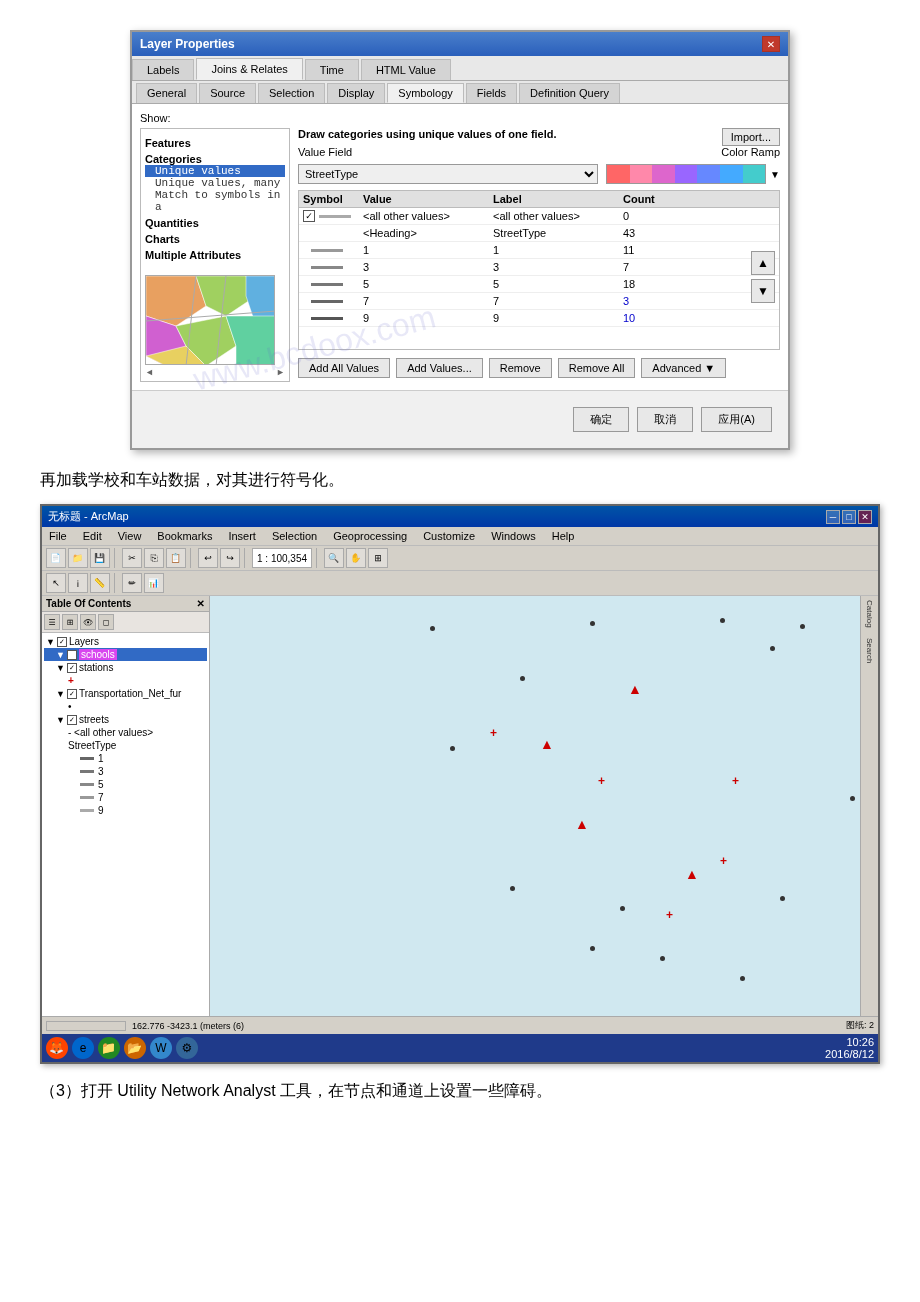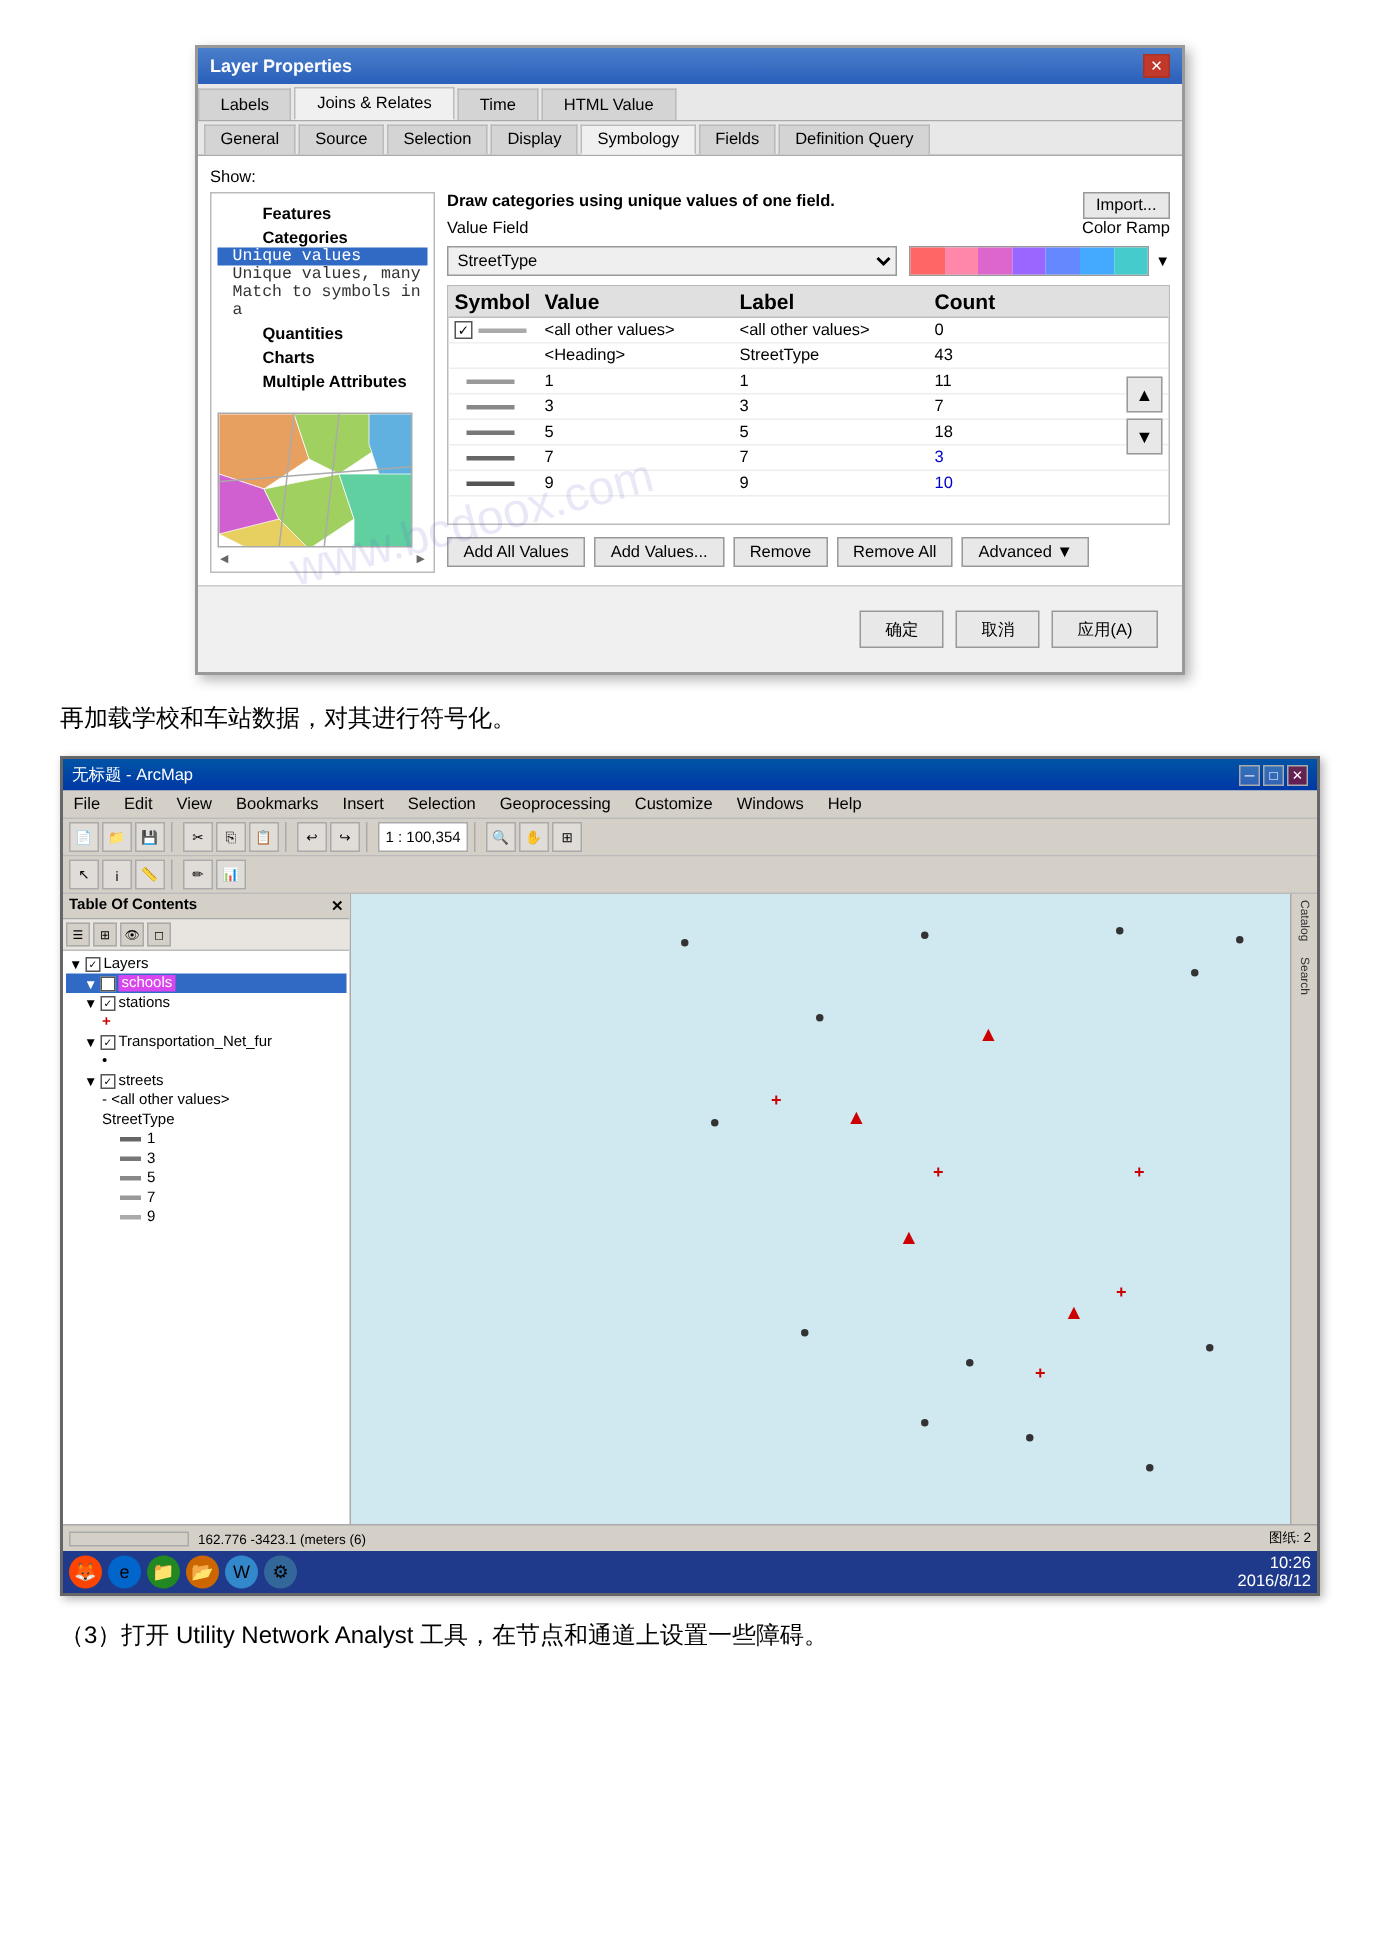--- a/index.html
+++ b/index.html
@@ -122,21 +122,20 @@
       background: #fff;
       font-size: 11px;
       padding: 4px;
       min-height: 240px;
     }
 
     .show-panel .section-title {
       font-weight: bold;
       color: #000;
       margin-top: 4px;
-      margin-left: 30px;
     }
 
     .show-panel .item {
       padding-left: 10px;
       color: #333;
       font-family: Liberation Mono, monospace;
     }
 
     .show-panel .item.selected {
       background: #316ac5;
@@ -203,21 +202,21 @@
       background: #fff;
       min-height: 160px;
       position: relative;
     }
 
     .table-header {
       display: flex;
       background: #e0e0e0;
       border-bottom: 1px solid #bbb;
       padding: 2px 4px;
-      font-size: 14px;
+      font-size: 11px;
       font-weight: bold;
     }
 
     .col-symbol { width: 60px; }
     .col-value { width: 130px; }
     .col-label { width: 130px; }
     .col-count { width: 60px; }
 
     .table-row-item {
       display: flex;
@@ -401,21 +400,21 @@
       border-left: 1px solid #aaa;
       margin: 0 2px;
     }
 
     .arcmap-content {
       display: flex;
       height: 420px;
     }
 
     .toc-panel {
-      width: 192px;
+      width: 168px;
       background: #fff;
       border-right: 1px solid #aaa;
       font-size: 10px;
       overflow-y: auto;
     }
 
     .toc-header {
       background: #d4d0c8;
       padding: 2px 4px;
       font-size: 10px;

